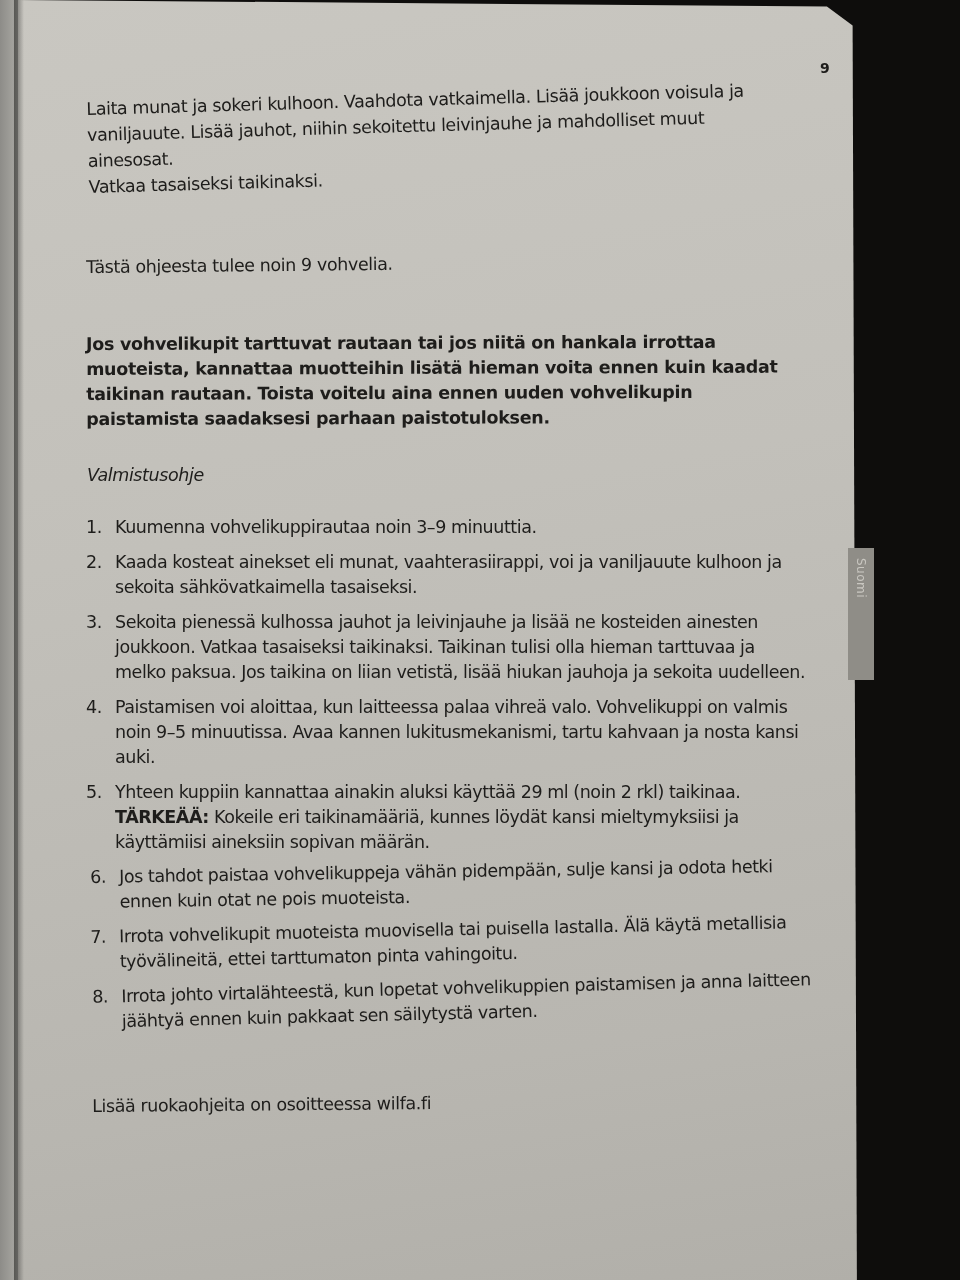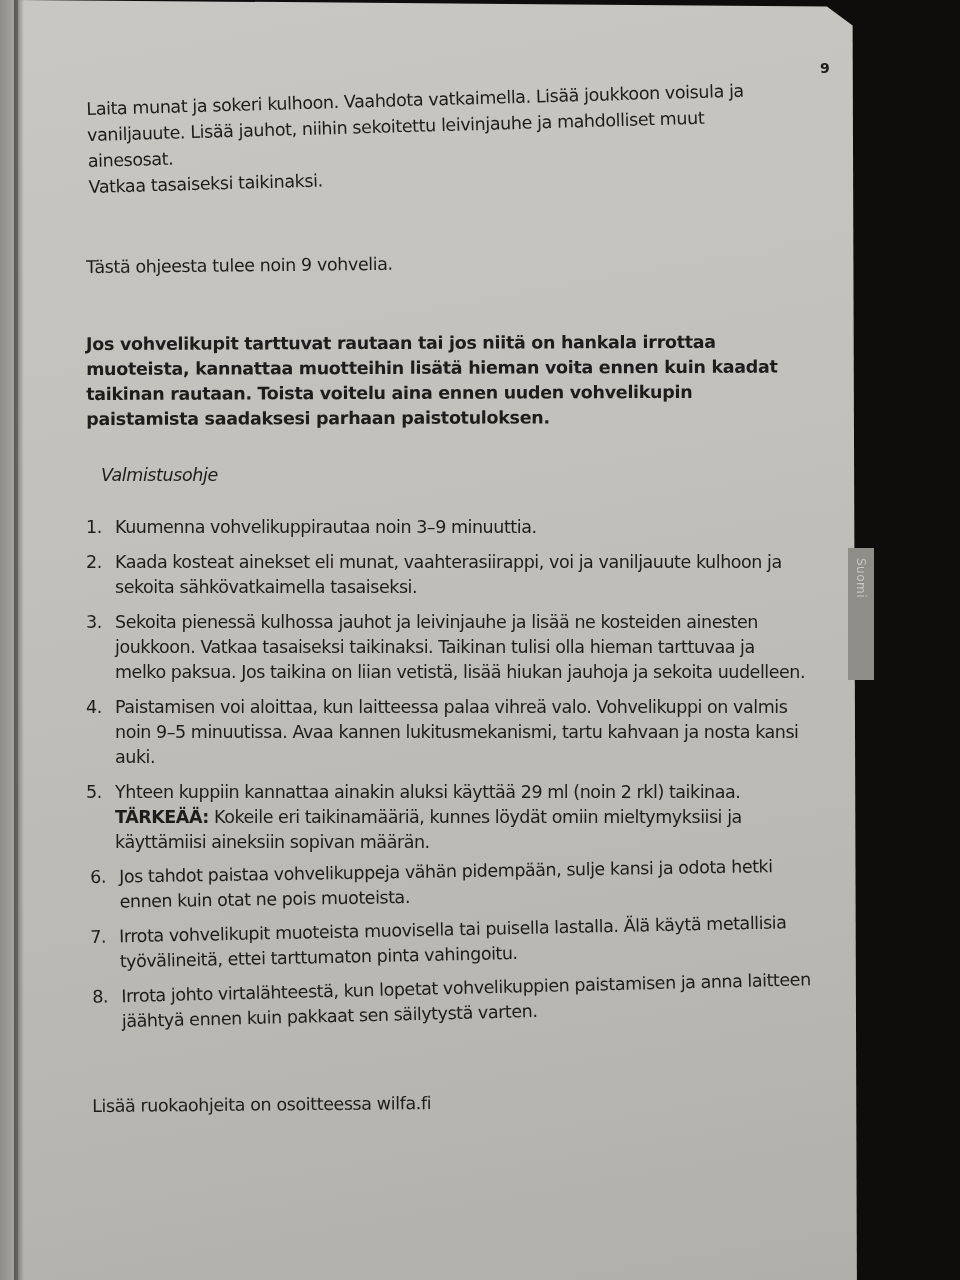--- a/index.html
+++ b/index.html
@@ -53,21 +53,21 @@
       font-family: "DejaVu Sans", sans-serif;
       font-size: 17.5px;
       color: #1e1d1b;
       line-height: 26px;
       letter-spacing: -0.4px;
       transform-origin: left top;
     }
     .intro   { left: 86px;  top: 96px;  width: 680px; transform: rotate(-1.6deg); }
     .yield   { left: 86px;  top: 254px; width: 640px; transform: rotate(-0.6deg); }
     .tip     { left: 86px;  top: 332px; width: 700px; font-weight: bold; transform: rotate(-0.2deg); line-height: 25px; letter-spacing: -0.3px;}
-    .section { left: 101px;  top: 462px; font-style: italic; }
+    .section { left: 87px;  top: 462px; font-style: italic; }
     .steps {
       position: absolute;
       left: 86px;
       top: 515px;
       width: 720px;
       margin: 0;
       padding: 0;
       list-style: none;
       font-family: "DejaVu Sans", sans-serif;
       font-size: 17.5px;
@@ -144,21 +144,21 @@
       <span class="body">Sekoita pienessä kulhossa jauhot ja leivinjauhe ja lisää ne kosteiden ainesten joukkoon. Vatkaa tasaiseksi taikinaksi. Taikinan tulisi olla hieman tarttuvaa ja melko paksua. Jos taikina on liian vetistä, lisää hiukan jauhoja ja sekoita uudelleen.</span>
     </li>
     <li class="step step-4">
       <span class="num">4.</span>
       <span class="body">Paistamisen voi aloittaa, kun laitteessa palaa vihreä valo. Vohvelikuppi on valmis noin 9–5 minuutissa. Avaa kannen lukitusmekanismi, tartu kahvaan ja nosta kansi auki.</span>
     </li>
     <li class="step step-5">
       <span class="num">5.</span>
       <span class="body">
         <span>Yhteen kuppiin kannattaa ainakin aluksi käyttää 29 ml (noin 2 rkl) taikinaa.</span><br>
-        <span class="important">TÄRKEÄÄ:</span><span> Kokeile eri taikinamääriä, kunnes löydät omiin mieltymyksiisi ja käyttämiisi aineksiin sopivan määrän.</span>
+        <span class="important">TÄRKEÄÄ:</span><span> Kokeile eri taikinamääriä, kunnes löydät kansi mieltymyksiisi ja käyttämiisi aineksiin sopivan määrän.</span>
       </span>
     </li>
     <li class="step step-6">
       <span class="num">6.</span>
       <span class="body">Jos tahdot paistaa vohvelikuppeja vähän pidempään, sulje kansi ja odota hetki ennen kuin otat ne pois muoteista.</span>
     </li>
     <li class="step step-7">
       <span class="num">7.</span>
       <span class="body">Irrota vohvelikupit muoteista muovisella tai puisella lastalla.  Älä käytä metallisia työvälineitä, ettei tarttumaton pinta vahingoitu.</span>
     </li>

